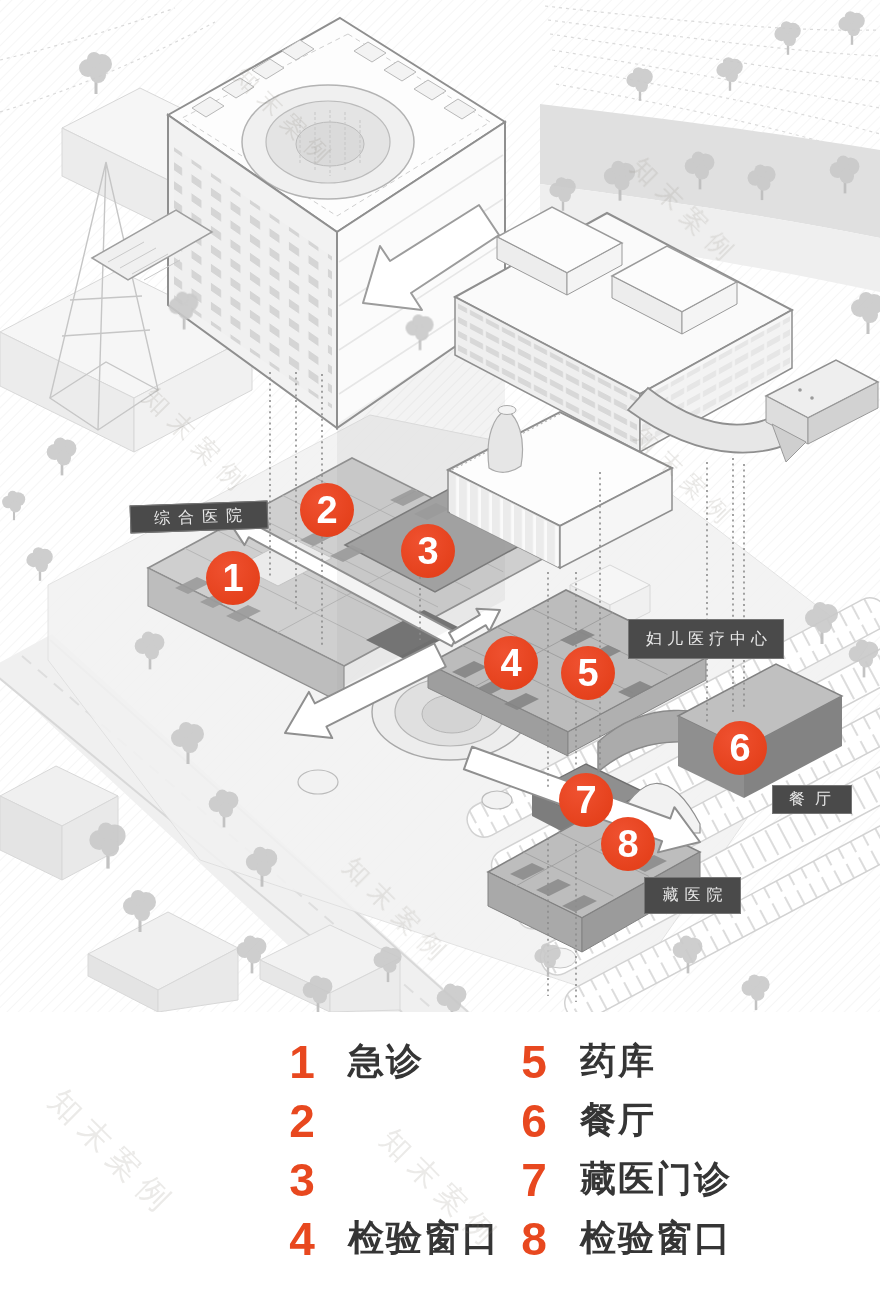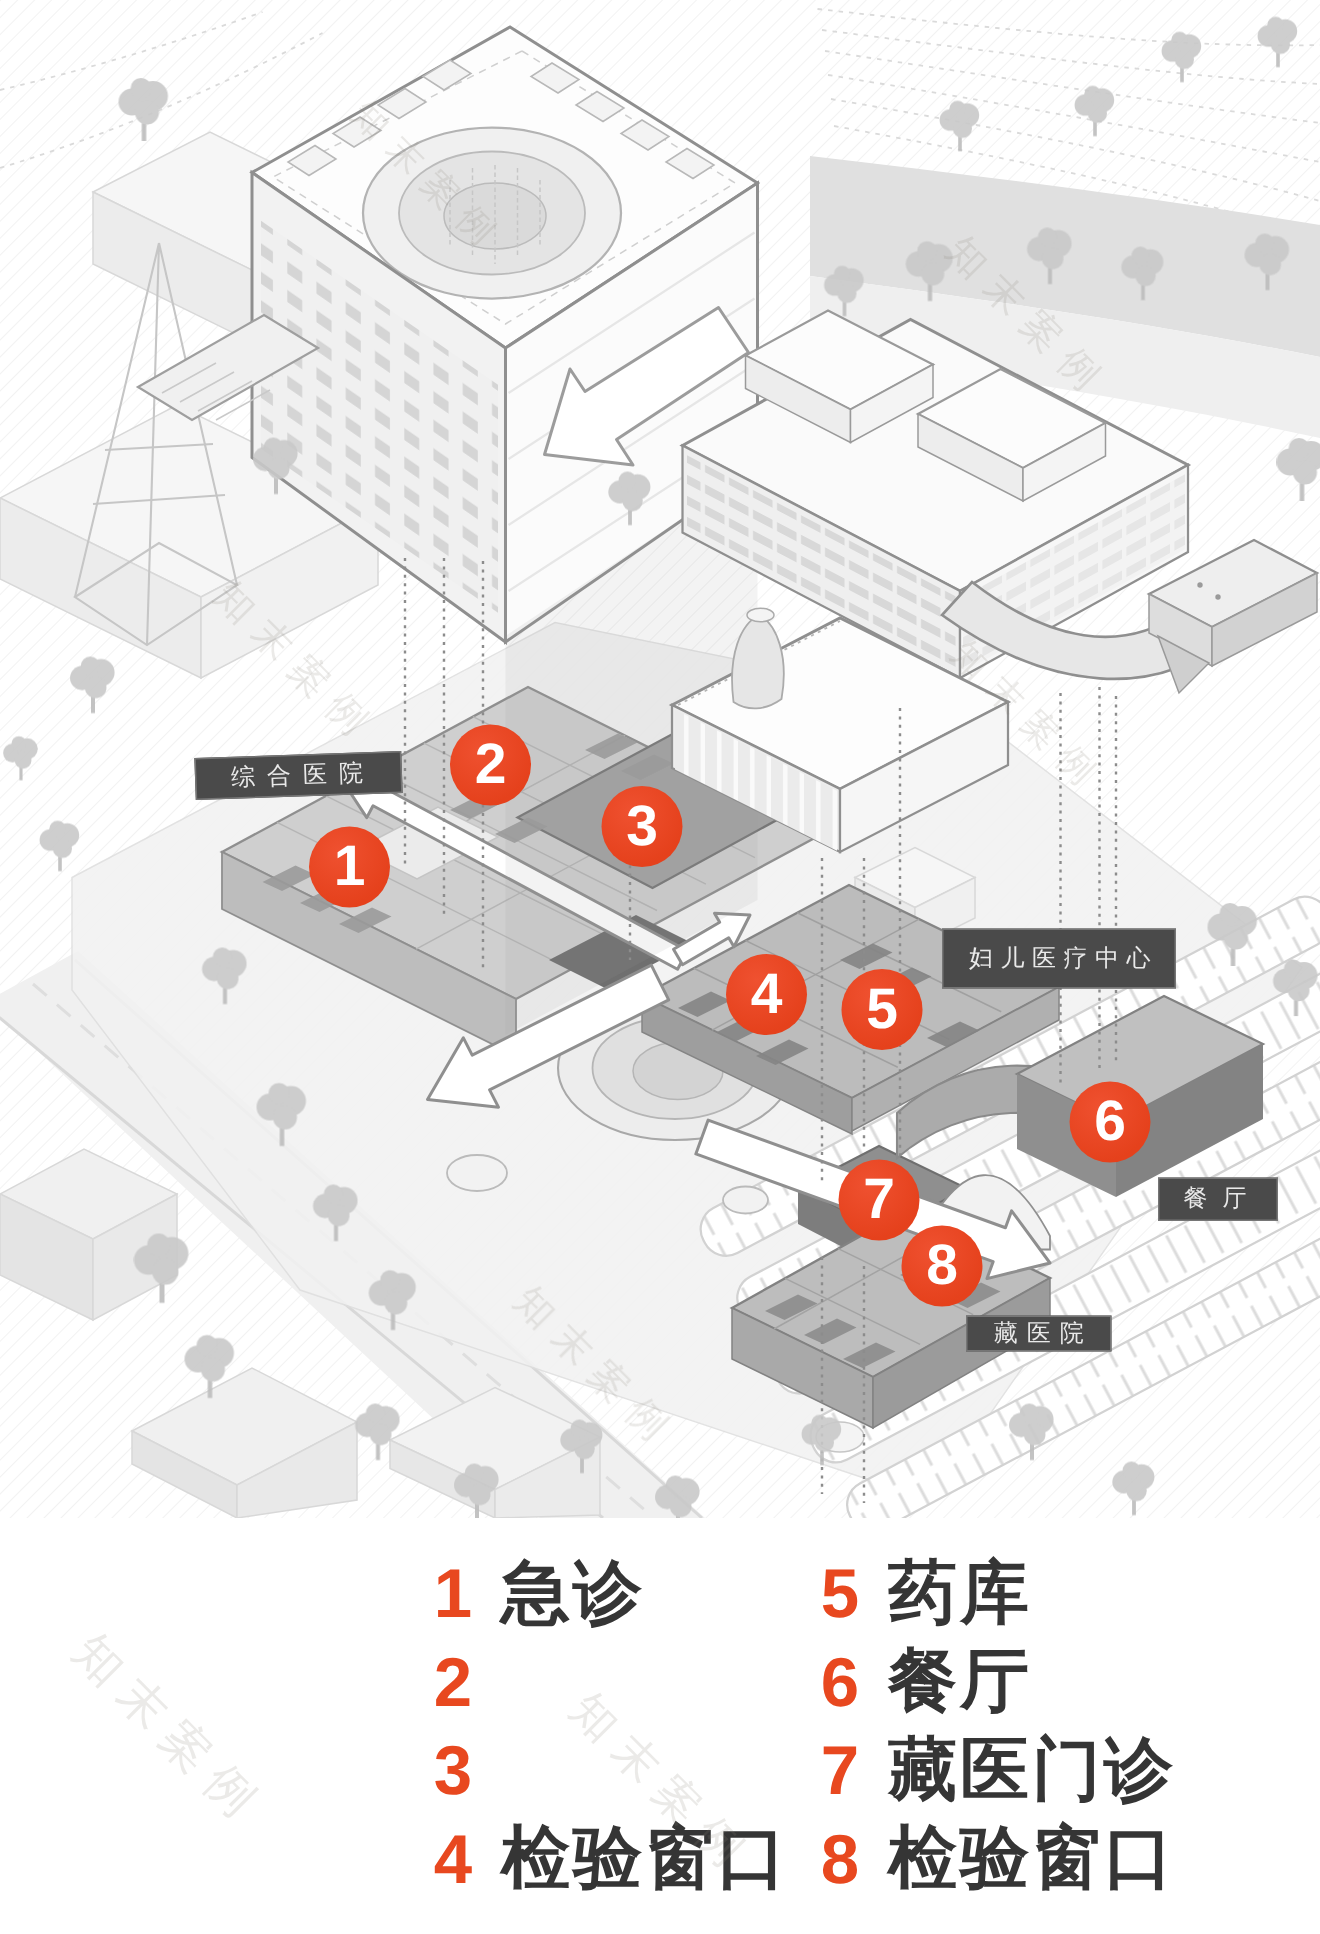--- a/index.html
+++ b/index.html
@@ -19,21 +19,21 @@
   
   .wm{position:absolute;color:rgba(138,128,118,0.17);letter-spacing:9px;white-space:nowrap;
       transform:rotate(45deg);transform-origin:left top;z-index:4;pointer-events:none;}
   
   .legend{position:absolute;left:282px;top:1032px;display:flex;z-index:1;}
   .legend-col{display:flex;flex-direction:column;}
   .legend-col.second{margin-left:14px;}
   .legend-row{display:flex;align-items:center;height:59px;}
   .l-num{display:inline-block;min-width:40px;text-align:center;color:#e8481f;
          font-size:46px;font-weight:600;}
-  .l-label{margin-left:12px;color:#353535;font-size:46px;font-weight:600;letter-spacing:2px;}
+  .l-label{margin-left:26px;color:#353535;font-size:36px;font-weight:600;letter-spacing:2px;}
 </style>
 </head>
 <body>
 
 <div id="stage">
 
 <svg id="scene" width="880" height="1012" viewBox="0 0 880 1012">
   <defs>
     <pattern id="bgHatch" width="8" height="8" patternUnits="userSpaceOnUse" patternTransform="rotate(45)">
       <rect width="8" height="8" fill="#ffffff"></rect>
@@ -354,21 +354,21 @@
   <div class="marker" style="left:401px;top:524px;">3</div>
   <div class="marker" style="left:484px;top:636px;">4</div>
   <div class="marker" style="left:561px;top:646px;">5</div>
   <div class="marker" style="left:713px;top:721px;">6</div>
   <div class="marker" style="left:559px;top:773px;">7</div>
   <div class="marker" style="left:601px;top:817px;">8</div>
 
   <div class="badge" style="left:130px;top:503px;width:138px;height:28px;letter-spacing:8px;transform:rotate(-2deg);">综合医院</div>
   <div class="badge" style="left:587px;top:619px;width:156px;height:40px;letter-spacing:5px;margin-left:41px;">妇儿医疗中心</div>
   <div class="badge" style="left:772px;top:785px;width:80px;height:29px;letter-spacing:10px;">餐厅</div>
-  <div class="badge" style="left:644px;top:877px;width:97px;height:24px;letter-spacing:6px;">藏医院</div>
+  <div class="badge" style="left:644px;top:877px;width:97px;height:37px;letter-spacing:6px;">藏医院</div>
 
   <div class="wm" style="left:250px;top:60px;font-size:24px;">知末案例</div>
   <div class="wm" style="left:648px;top:150px;font-size:26px;">知末案例</div>
   <div class="wm" style="left:160px;top:380px;font-size:26px;">知末案例</div>
   <div class="wm" style="left:650px;top:420px;font-size:24px;">知末案例</div>
   <div class="wm" style="left:360px;top:850px;font-size:26px;">知末案例</div>
   <div class="wm" style="left:70px;top:1080px;font-size:32px;">知末案例</div>
   <div class="wm" style="left:400px;top:1120px;font-size:30px;">知末案例</div>
 
   <div class="legend">

